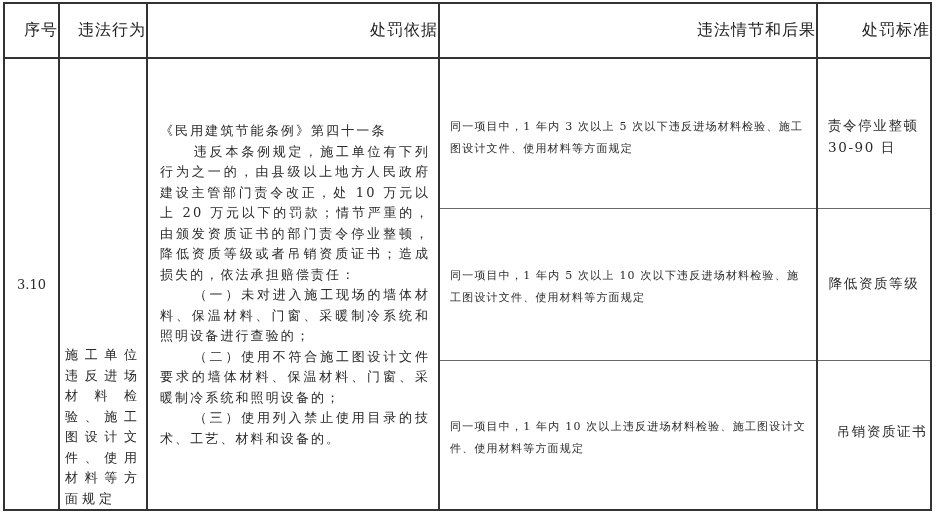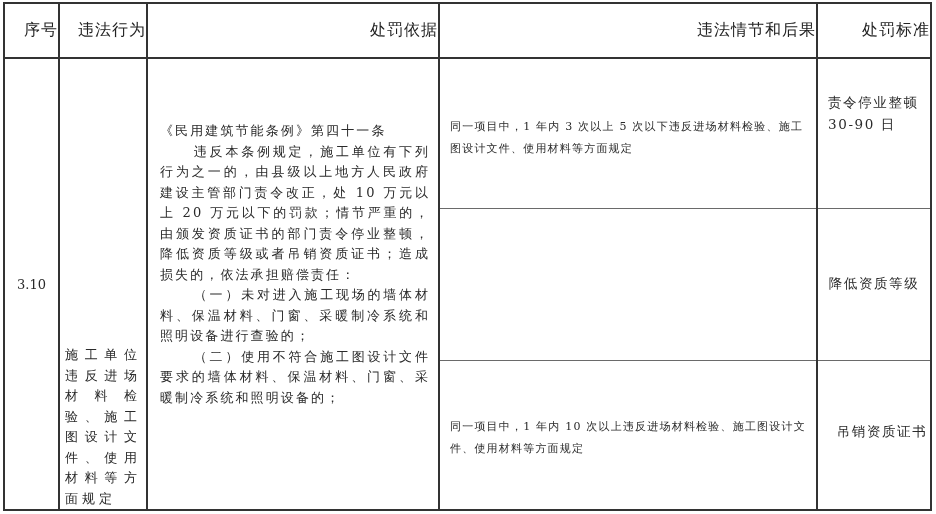--- a/index.html
+++ b/index.html
@@ -66,31 +66,35 @@
   <div class="cell act" style="left:57px;top:57px;width:86px;height:450px;">
     <div class="act-text">施工单位违反进场材料检验、施工图设计文件、使用材料等方面规定</div>
   </div>
 
   <div class="cell basis" style="left:145px;top:57px;width:290px;height:450px;">
     <div class="basis-text">
       <p>《民用建筑节能条例》第四十一条</p>
       <p class="ind">违反本条例规定，施工单位有下列行为之一的，由县级以上地方人民政府建设主管部门责令改正，处 10 万元以上 20 万元以下的罚款；情节严重的，由颁发资质证书的部门责令停业整顿，降低资质等级或者吊销资质证书；造成损失的，依法承担赔偿责任：</p>
       <p class="ind">（一）未对进入施工现场的墙体材料、保温材料、门窗、采暖制冷系统和照明设备进行查验的；</p>
       <p class="ind">（二）使用不符合施工图设计文件要求的墙体材料、保温材料、门窗、采暖制冷系统和照明设备的；</p>
+      <p class="ind">（三）使用列入禁止使用目录的技术、工艺、材料和设备的。</p>
     </div>
   </div>
 
   <div class="cell cond" style="left:437px;top:57px;width:376px;height:149px;padding-top:57px;">
     <div class="cond-text">同一项目中，1 年内 3 次以上 5 次以下违反进场材料检验、施工图设计文件、使用材料等方面规定</div>
   </div>
+  <div class="cell cond" style="left:437px;top:207px;width:376px;height:151px;padding-top:56px;">
+    <div class="cond-text">同一项目中，1 年内 5 次以上 10 次以下违反进场材料检验、施工图设计文件、使用材料等方面规定</div>
+  </div>
   <div class="cell cond" style="left:437px;top:359px;width:376px;height:148px;padding-top:55px;">
     <div class="cond-text">同一项目中，1 年内 10 次以上违反进场材料检验、施工图设计文件、使用材料等方面规定</div>
   </div>
 
-  <div class="cell std" style="left:815px;top:57px;width:112px;height:149px;align-items:flex-start;padding-top:32px;">
+  <div class="cell std" style="left:815px;top:57px;width:112px;height:149px;align-items:flex-start;padding-top:55px;">
     <div class="std-text">责令停业整顿30-90 日</div>
   </div>
   <div class="cell std" style="left:815px;top:207px;width:112px;height:151px;align-items:center;justify-content:center;padding:0;padding-bottom:4px;">
     <div class="std-text">降低资质等级</div>
   </div>
   <div class="cell std" style="left:815px;top:359px;width:128px;height:148px;align-items:center;justify-content:center;padding:0;padding-bottom:8px;">
     <div class="std-text">吊销资质证书</div>
   </div>
 
 </div>

